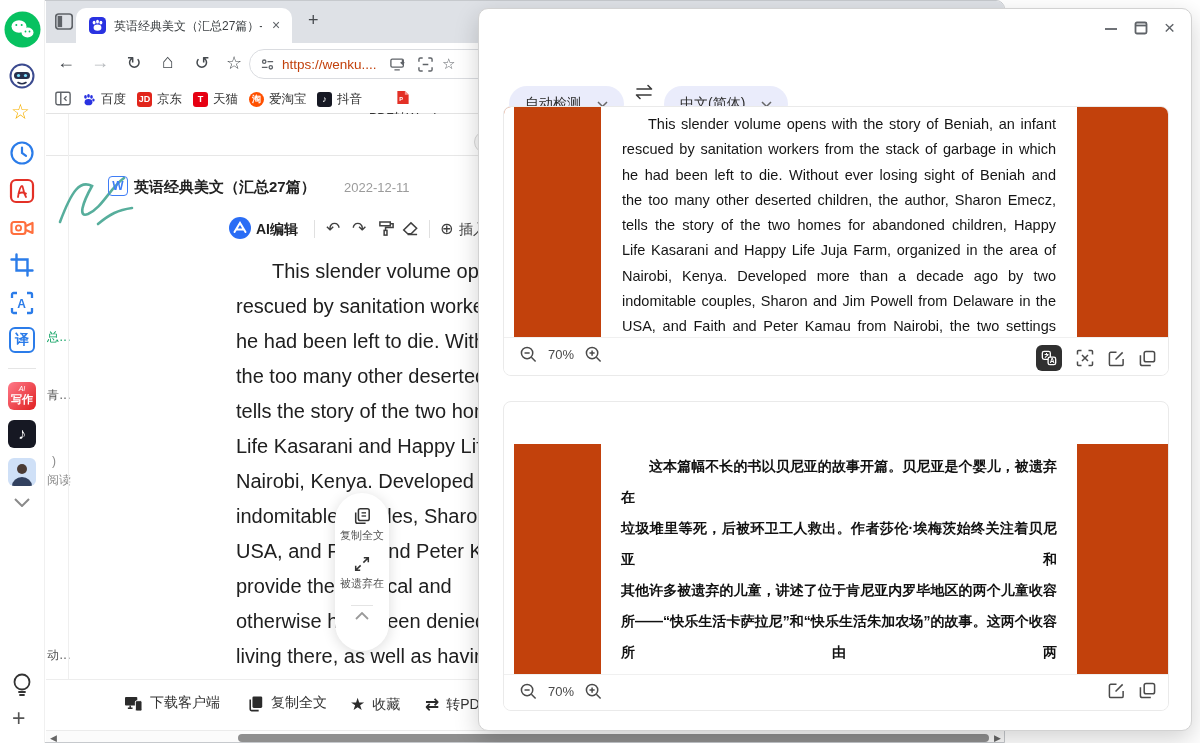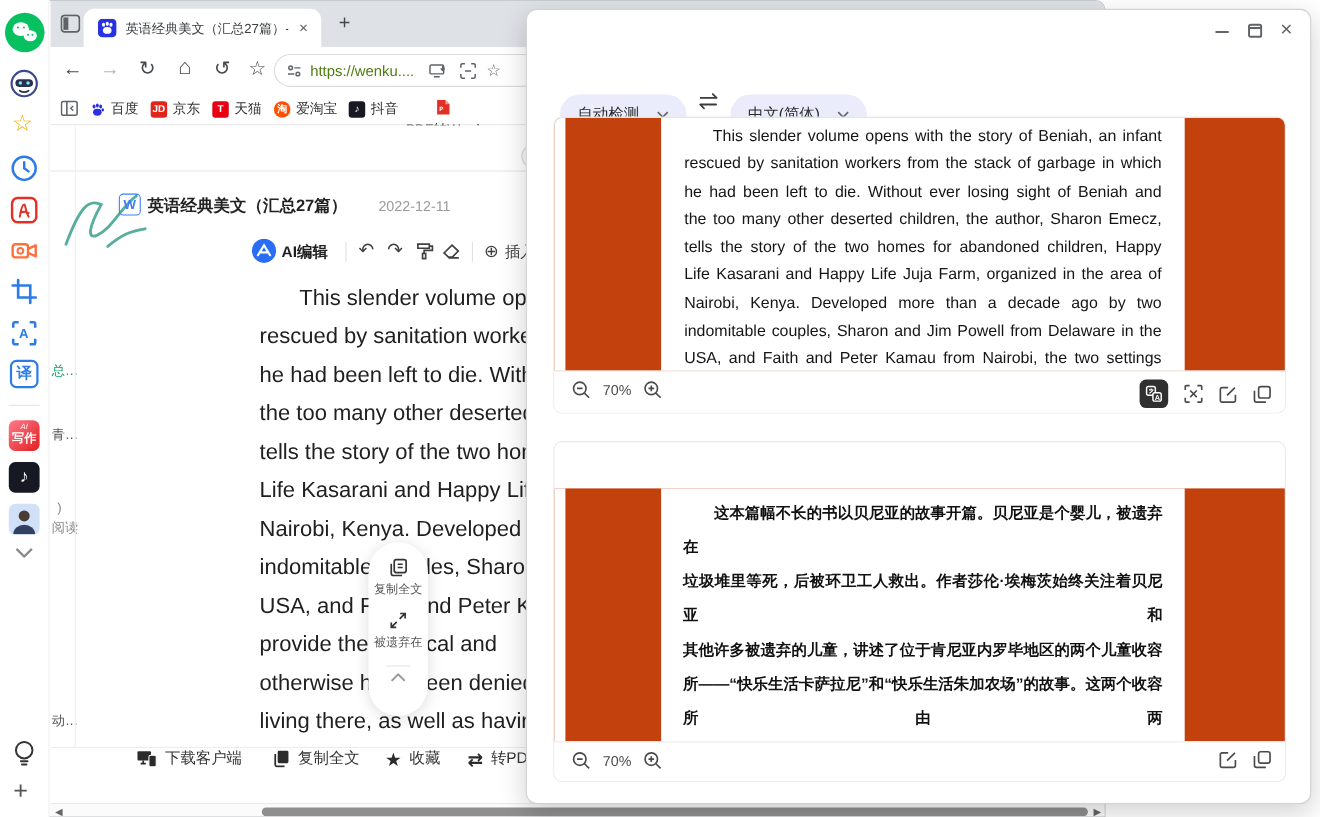--- a/index.html
+++ b/index.html
@@ -12,21 +12,21 @@
     border:1px solid #c6c9cd; border-radius:9px 9px 0 0; overflow:hidden; }
   #tabstrip { left:45px; top:0; width:960px; height:42px; background:#dee1e6; border-radius:0 9px 0 0; }
   .tab-active { left:30px; top:7px; width:216px; height:35px; background:#fff; border-radius:10px 10px 0 0; }
   .tab-title { left:38px; top:10px; width:148px; font-size:12px; color:#3c4043; white-space:nowrap; overflow:hidden; }
   .tab-close { left:192px; top:9px; font-size:14px; color:#5f6368; width:16px; text-align:center; }
   .newtab { left:262px; top:9px; font-size:18px; color:#45494d; }
 
   #navbar { left:45px; top:42px; width:960px; height:42px; background:#fff; }
   .navico { top:9px; font-size:18px; color:#454a4f; width:24px; text-align:center; }
   .urlpill { left:203px; top:6px; width:265px; height:30px; border:1px solid #dadce0; border-radius:15px; background:#fff; }
-  .urltext { left:32px; top:7px; font-size:13.5px; color:#4d7c0f; }
+  .urltext { left:32px; top:7px; font-size:13.5px; color:#c2410c; }
 
   #bookmarks { left:45px; top:84px; width:960px; height:29px; background:#fff; border-bottom:1px solid #e3e3e3; }
   .bk { top:5px; height:18px; display:flex; align-items:center; gap:5px; font-size:12.5px; color:#333; }
   .badge { width:15px; height:15px; border-radius:3px; color:#fff; font-size:9px; font-weight:bold;
     display:flex; align-items:center; justify-content:center; }
 
   
   #rail { left:0; top:0; width:45px; height:743px; background:#fff; border-right:1px solid #f0f0f0; z-index:3; }
   .rail-ic { left:9px; width:26px; height:26px; }
 
@@ -44,21 +44,21 @@
   .tsep { top:106px; width:1px; height:18px; background:#e0e0e0; }
   .doc-lines { left:190px; top:140px; width:430px; }
   .doc-line { font-size:20px; line-height:35px; color:#202020; white-space:nowrap; }
   .doc-line:first-child { text-indent:36px; }
   .floatpill { left:289px; top:379px; width:54px; height:158px; background:#fff; border-radius:27px;
     box-shadow:0 2px 14px rgba(0,0,0,.14); z-index:2; display:flex; flex-direction:column; align-items:center; padding-top:14px; }
   .fp-label { font-size:11px; color:#555; margin:3px 0 12px; }
   .fp-div { width:22px; height:1px; background:#e4e4e4; margin:2px 0 6px; }
 
   #bottombar { left:45px; top:678px; width:960px; height:51px; background:#fff; border-top:1px solid #ededed; z-index:2; }
-  .bb { top:1px; display:flex; gap:7px; font-size:14px; color:#333; }
+  .bb { top:14px; display:flex; align-items:center; gap:7px; font-size:14px; color:#333; }
 
   #hscroll { left:45px; top:729px; width:960px; height:14px; background:#fbfbfb; border-top:1px solid #ebebeb; }
   .scroll-thumb { left:192px; top:3px; width:751px; height:8px; border-radius:4px; background:#8f8f8f; }
   .scroll-arrow { top:2px; font-size:9px; color:#666; }
 
   
   #trans { left:478px; top:8px; width:714px; height:723px; background:#fff; border:1px solid #d2d2d2;
     border-radius:10px; box-shadow:0 8px 24px rgba(0,0,0,.18); z-index:10; }
   .winctl { top:12px; right:16px; display:flex; gap:16px; align-items:center; color:#5f6368; }
   .langbar { left:30px; top:53px; display:flex; align-items:center; gap:10px; }

